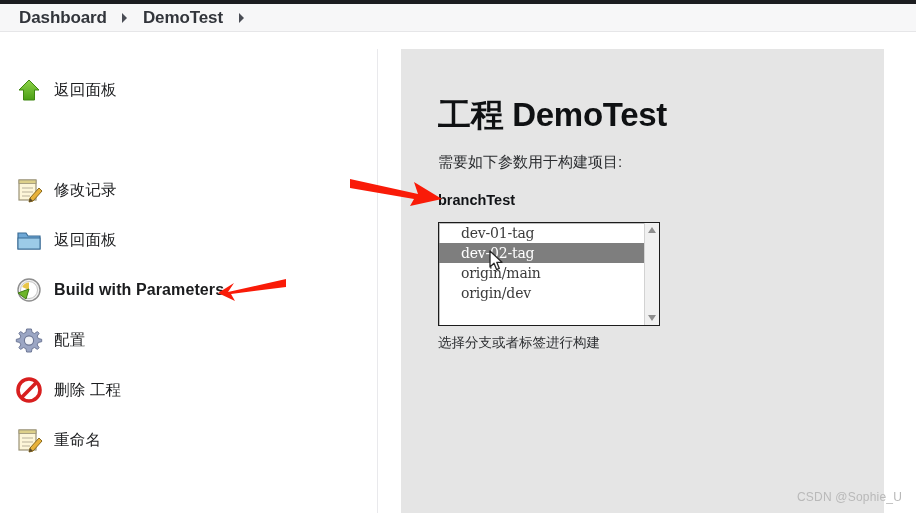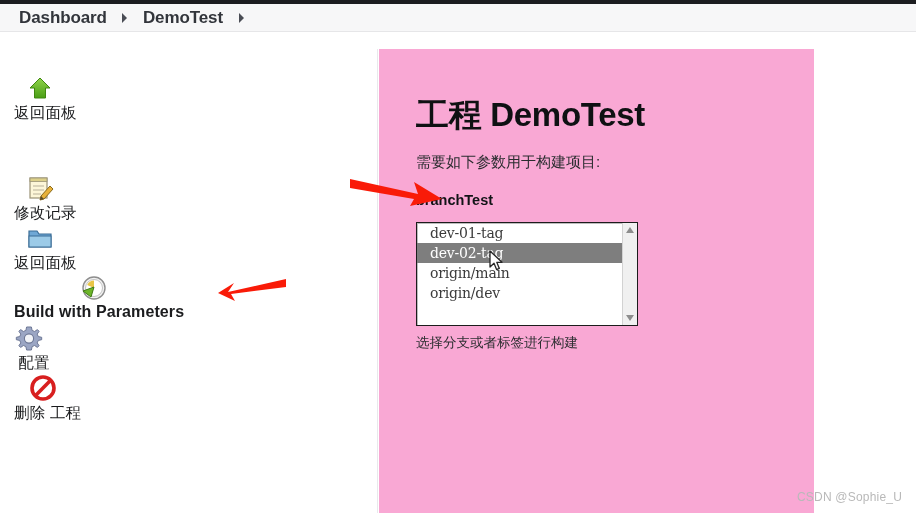--- a/index.html
+++ b/index.html
@@ -62,21 +62,20 @@
     height: 464px;
     background: #ffffff;
     border-right: 1px solid #e9e9ec;
   }
   .side-item {
     position: absolute;
     left: 14px;
     display: flex;
     align-items: center;
     height: 34px;
-    flex-direction: column;
   }
   .side-icon {
     width: 30px; height: 30px;
     flex: 0 0 30px;
     position: relative;
     margin-right: 10px;
   }
   .side-icon svg { display: block; width: 30px; height: 30px; }
   .side-label {
     font-size: 15.5px;
@@ -86,23 +85,23 @@
   }
   .side-label.latin {
     font-weight: 600;
     font-size: 16px;
     letter-spacing: 0.1px;
   }
 
   
   .main {
     position: absolute;
-    top: 49px; left: 379px;
-    width: 435px; height: 464px;
-    background: #f9a8d4;
+    top: 49px; left: 401px;
+    width: 483px; height: 464px;
+    background: #e5e5e5;
   }
   .page-title {
     position: absolute;
     left: 37px; top: 44px;
     font-size: 33px;
     font-weight: bold;
     color: #0f1113;
     letter-spacing: -0.3px;
     white-space: nowrap;
   }
@@ -133,21 +132,21 @@
     overflow: hidden;
   }
   .listbox-options {
     position: absolute;
     left: 0; top: 0;
     width: 205px;
   }
   .opt {
     height: 20px;
     line-height: 20px;
-    padding-left: 13px;
+    padding-left: 22px;
     font-family: "DejaVu Serif", serif;
     font-size: 14px;
     color: #3b3b3b;
     white-space: nowrap;
     letter-spacing: -0.2px;
   }
   .opt.selected {
     background: #7e7e7e;
     color: #ffffff;
   }
@@ -317,20 +316,34 @@
     <div class="side-item" style="top:324px">
       <span class="side-icon">
         <svg viewBox="0 0 30 30">
           <circle cx="15" cy="15" r="11" fill="#ffffff" stroke="#d81f1f" stroke-width="3.6"></circle>
           <line x1="7.6" y1="22.4" x2="22.4" y2="7.6" stroke="#d81f1f" stroke-width="3.6"></line>
         </svg>
       </span>
       <span class="side-label">删除 工程</span>
     </div>
 
+    <div class="side-item" style="top:374px">
+      <span class="side-icon">
+        <svg viewBox="0 0 30 30">
+          <rect x="5" y="5" width="17" height="20" fill="#fdf6d8" stroke="#9a9276" stroke-width="1.2"></rect>
+          <rect x="5" y="5" width="17" height="3.5" fill="#ddd08a" stroke="#9a9276" stroke-width="0.8"></rect>
+          <line x1="8" y1="13" x2="19" y2="13" stroke="#b9b19a" stroke-width="1"></line>
+          <line x1="8" y1="17" x2="19" y2="17" stroke="#b9b19a" stroke-width="1"></line>
+          <line x1="8" y1="21" x2="16" y2="21" stroke="#b9b19a" stroke-width="1"></line>
+          <path d="M16 23 L25 13 L28 16 L19 26 L15 27 Z" fill="#e8b23a" stroke="#8a6a1c" stroke-width="1"></path>
+          <path d="M15 27 L19 26 L16 23 Z" fill="#5a4a2a"></path>
+        </svg>
+      </span>
+      <span class="side-label">重命名</span>
+    </div>
 
   </div>
 
   <div class="main">
 
     <div class="page-title">工程 DemoTest</div>
     <div class="param-intro">需要如下参数用于构建项目:</div>
     <div class="param-label">branchTest</div>
 
     <div class="listbox">

